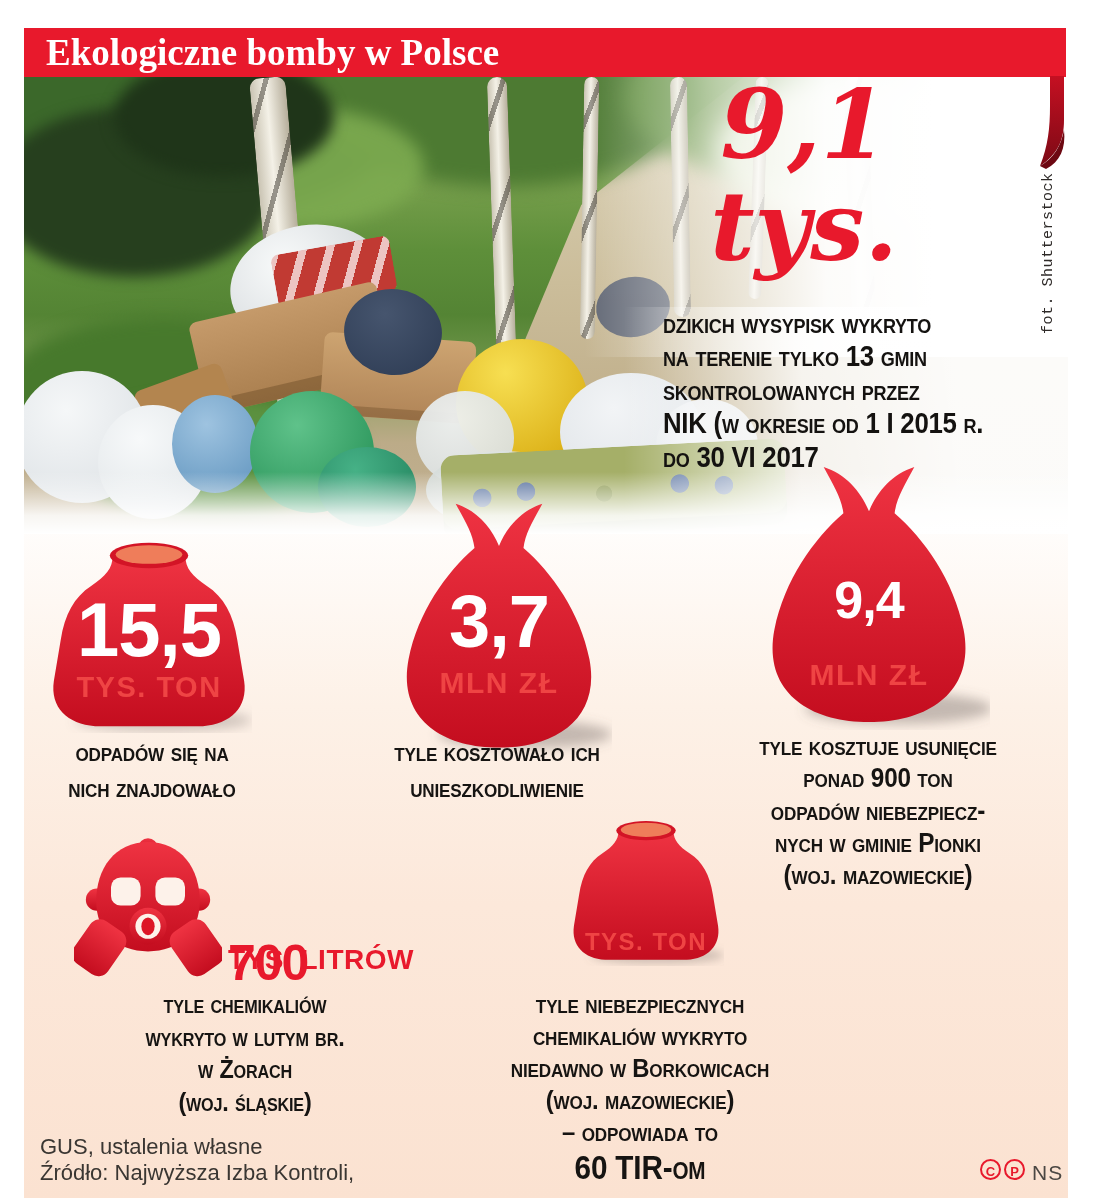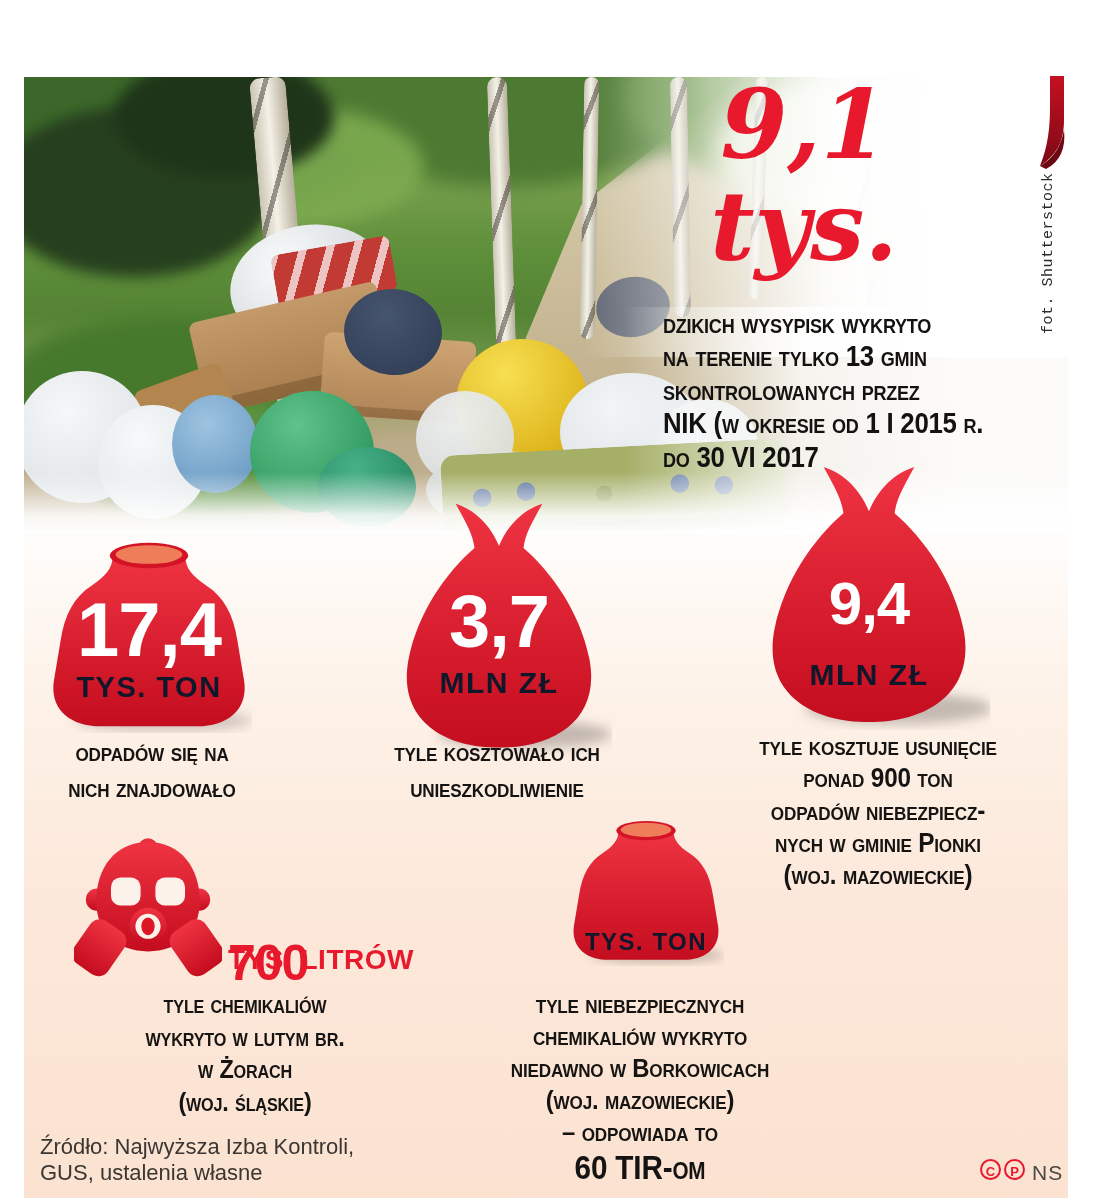--- a/index.html
+++ b/index.html
@@ -12,21 +12,21 @@
       repeating-linear-gradient(110deg,transparent 0 14px,rgba(40,36,28,.45) 14px 19px,transparent 19px 38px),
       linear-gradient(90deg,#c9c3b2,#f4f1e7 45%,#b5ad9a);}
   .box{position:absolute;border-radius:8px;}
   .bannerTitle{color:#fff;font-family:"Liberation Serif",serif;font-weight:bold;font-size:37px;line-height:49px;}
   .leadBig{color:#e8192c;font-family:"DejaVu Serif",serif;font-style:italic;font-weight:bold;text-align:center;}
   .desc{color:#141210;font-weight:bold;font-variant:small-caps;font-size:30px;line-height:33.4px;
         white-space:nowrap;transform:scaleX(.86);transform-origin:left top;letter-spacing:-.3px;}
   .cap{color:#161412;font-weight:bold;font-variant:small-caps;text-align:center;
        transform:scaleX(.9);transform-origin:center top;letter-spacing:-.2px;}
   .num{color:#fff;font-weight:bold;text-align:center;line-height:1;letter-spacing:-1px;}
-  .unit{color:#0f172a;font-weight:bold;text-align:center;line-height:1;letter-spacing:1.5px;}
+  .unit{color:#ef4444;font-weight:bold;text-align:center;line-height:1;letter-spacing:1.5px;}
   .rednum{color:#e8192c;font-weight:bold;line-height:1;}
   .credit-vert{writing-mode:vertical-rl;transform:rotate(180deg);
      font-family:"Liberation Mono",monospace;font-size:15px;color:#2e2a28;letter-spacing:.5px;}
   .src{color:#3a3632;font-size:22px;line-height:25.5px;}
   .cc{position:absolute;width:21px;height:21px;border:2.5px solid #e8192c;border-radius:50%;
       color:#e8192c;font-weight:bold;font-size:13px;line-height:21px;text-align:center;box-sizing:border-box;}
 </style>
 </head>
 <body>
 
@@ -104,20 +104,23 @@
          background-color:#a5af68;box-shadow:inset 0 -12px 0 rgba(70,80,40,.35);"></div>
 
     <div class="abs" style="left:560px;top:0;width:484px;height:280px;
          background:linear-gradient(90deg,rgba(255,255,255,0),rgba(255,255,255,.95) 50%,#fff 72%);"></div>
     <div class="abs" style="left:600px;top:230px;width:444px;height:227px;
          background:linear-gradient(90deg,rgba(255,255,255,0),rgba(255,255,255,.85) 40%,rgba(255,255,255,.95) 75%);"></div>
     <div class="abs" style="left:0;bottom:0;width:1044px;height:62px;
          background:linear-gradient(180deg,rgba(255,255,255,0),rgba(255,255,255,.88) 70%,#fff);"></div>
   </div>
 
+  <div class="abs" style="left:24px;top:10px;width:1042px;height:49px;background:#e8192c;">
+    <div class="bannerTitle abs" style="left:22px;top:0;">Ekologiczne bomby w Polsce</div>
+  </div>
 
   <svg class="abs" style="left:1028px;top:58px;" width="40" height="94" viewBox="0 0 40 94">
     <path d="M8,0 L36,0 L36,44 C36,64 30,78 12,90 C20,70 22,52 22,30 L22,0 Z" fill="url(#gradFold)"></path>
     <path d="M12,90 C26,82 33,70 36,54 C38,72 32,86 18,93 Z" fill="#6d0812"></path>
   </svg>
 
   <div class="abs credit-vert" style="left:1040px;top:138px;height:178px;">fot. Shutterstock</div>
 
   <div class="abs" style="left:636px;top:56px;width:336px;">
     <div class="leadBig" style="font-size:96px;line-height:102px;">9,1 tys.</div>
@@ -130,21 +133,21 @@
     <div>NIK (w okresie od 1 I 2015 r.</div>
     <div>do 30 VI 2017</div>
   </div>
 
   <svg class="abs" style="left:46px;top:517px;" width="206" height="198" viewBox="0 0 210 200">
     <ellipse cx="120" cy="188" rx="90" ry="11" fill="rgba(120,110,105,.35)" filter="url(#soft)"></ellipse>
     <path d="M68,20 C68,33 61,41 46,51 C29,62 19,80 15,106 L8,148 C4,175 22,192 50,194 L160,194 C188,192 206,175 202,148 L195,106 C191,80 181,62 164,51 C149,41 142,33 142,20 Z" fill="url(#gradRed)"></path>
     <ellipse cx="105" cy="20" rx="40" ry="13" fill="#d31426"></ellipse>
     <ellipse cx="105" cy="19" rx="34" ry="9.5" fill="#ef7d5a"></ellipse>
   </svg>
-  <div class="abs num" style="left:46px;top:574px;width:206px;font-size:76px;">17,4</div>
+  <div class="abs num" style="left:46px;top:574px;width:206px;font-size:76px;">15,5</div>
   <div class="abs unit" style="left:46px;top:655px;width:206px;font-size:29px;">TYS. TON</div>
   <div class="abs cap" style="left:26px;top:716px;width:252px;font-size:27px;line-height:36px;">
     <div>odpadów się na</div>
     <div>nich znajdowało</div>
   </div>
 
   <svg class="abs" style="left:386px;top:478px;" width="226" height="264" viewBox="0 0 240 270">
     <ellipse cx="148" cy="248" rx="92" ry="15" fill="rgba(110,100,95,.4)" filter="url(#soft)"></ellipse>
     <path d="M120,48 C112,28 96,10 74,3 C84,22 92,34 94,50 C64,76 34,118 24,168 C12,230 58,262 120,262 C182,262 228,230 216,168 C206,118 176,76 146,50 C148,34 156,22 166,3 C144,10 128,28 120,48 Z" fill="url(#gradRed)"></path>
   </svg>
@@ -152,21 +155,21 @@
   <div class="abs unit" style="left:386px;top:650px;width:226px;font-size:30px;">MLN ZŁ</div>
   <div class="abs cap" style="left:336px;top:716px;width:322px;font-size:27px;line-height:36px;">
     <div>tyle kosztowało ich</div>
     <div>unieszkodliwienie</div>
   </div>
 
   <svg class="abs" style="left:748px;top:446px;" width="242" height="266" viewBox="0 0 240 270">
     <ellipse cx="150" cy="248" rx="95" ry="16" fill="rgba(110,100,95,.4)" filter="url(#soft)"></ellipse>
     <path d="M120,48 C112,28 96,10 74,3 C84,22 92,34 94,50 C64,76 34,118 24,168 C12,230 58,262 120,262 C182,262 228,230 216,168 C206,118 176,76 146,50 C148,34 156,22 166,3 C144,10 128,28 120,48 Z" fill="url(#gradRed)"></path>
   </svg>
-  <div class="abs num" style="left:748px;top:556px;width:242px;font-size:60px;">9,4</div>
+  <div class="abs num" style="left:748px;top:556px;width:242px;font-size:52px;">9,4</div>
   <div class="abs unit" style="left:748px;top:642px;width:242px;font-size:30px;">MLN ZŁ</div>
   <div class="abs cap" style="left:708px;top:712px;width:340px;font-size:27px;line-height:32.3px;">
     <div>tyle kosztuje usunięcie</div>
     <div>ponad 900 ton</div>
     <div>odpadów niebezpiecz-</div>
     <div>nych w gminie Pionki</div>
     <div>(woj. mazowieckie)</div>
   </div>
 
   <svg class="abs" style="left:74px;top:818px;" width="148" height="148" viewBox="0 0 200 200">
@@ -203,22 +206,22 @@
   <div class="abs cap" style="left:438px;top:970px;width:404px;font-size:26.5px;line-height:32px;">
     <div>tyle niebezpiecznych</div>
     <div>chemikaliów wykryto</div>
     <div>niedawno w Borkowicach</div>
     <div>(woj. mazowieckie)</div>
     <div>– odpowiada to</div>
     <div style="font-size:33px;line-height:40px;">60 TIR-om</div>
   </div>
 
   <div class="abs src" style="left:40px;top:1116px;">
+    <div>GUS, ustalenia własne</div>
     <div>Źródło: Najwyższa Izba Kontroli,</div>
-    <div>GUS, ustalenia własne</div>
   </div>
   <div class="cc" style="left:980px;top:1141px;">C</div>
   <div class="cc" style="left:1004px;top:1141px;">P</div>
   <div class="abs" style="left:1032px;top:1143px;font-size:21px;color:#4b4743;letter-spacing:1px;">NS</div>
 
 </div>
 
 
 
 

